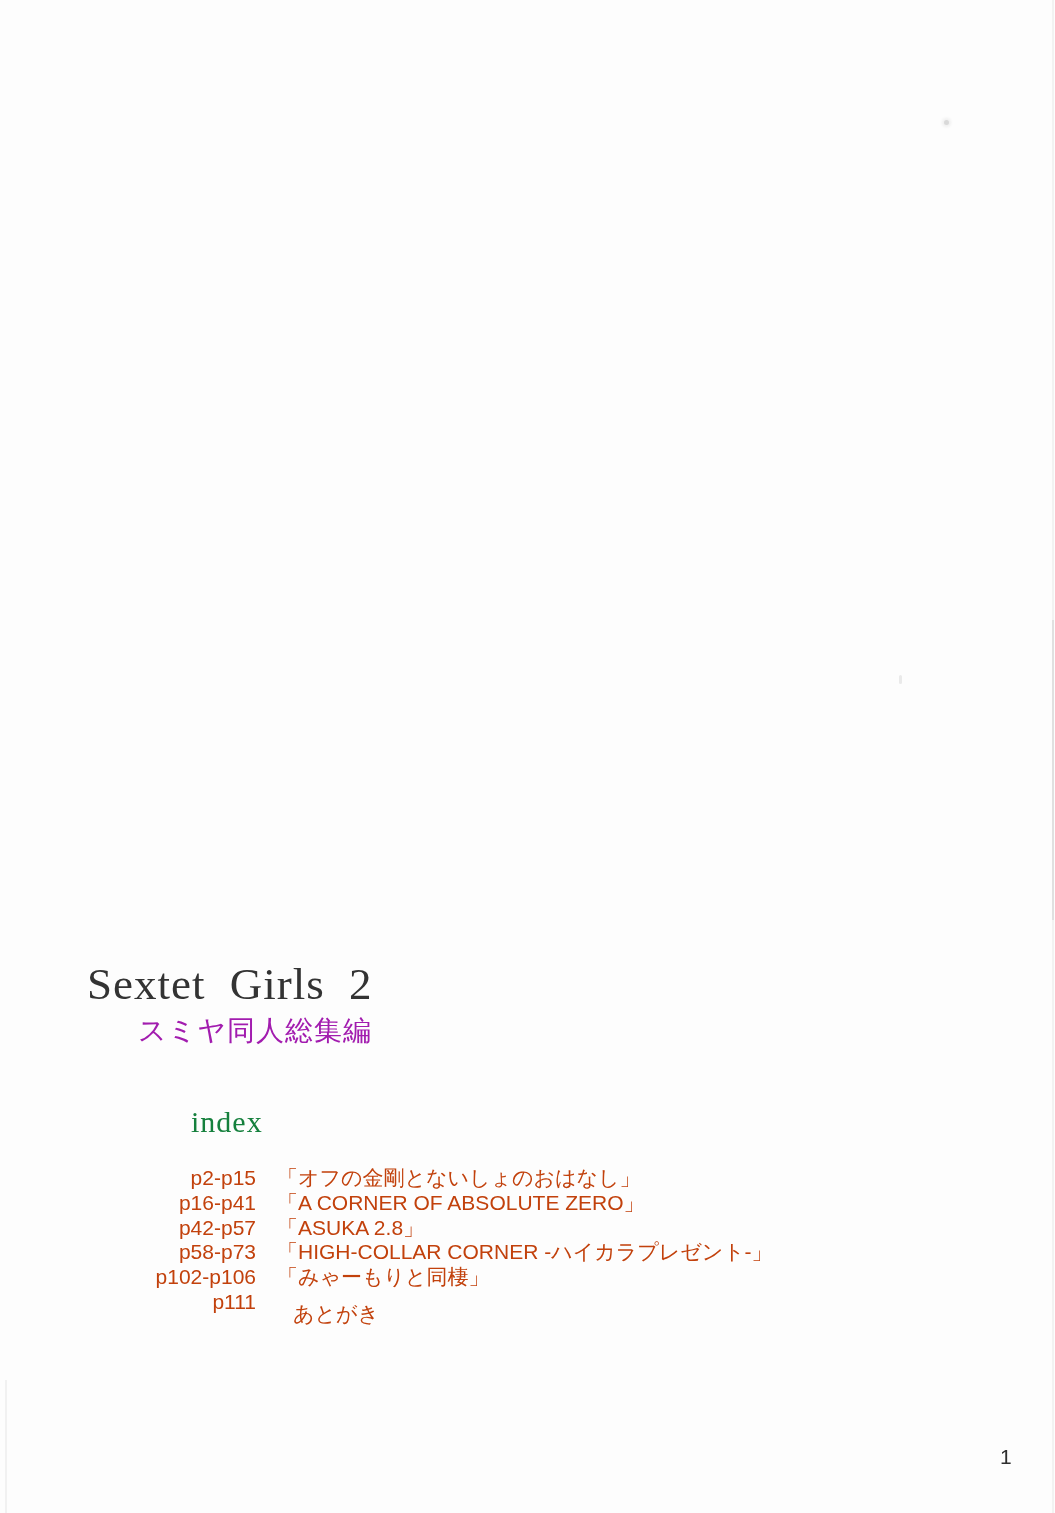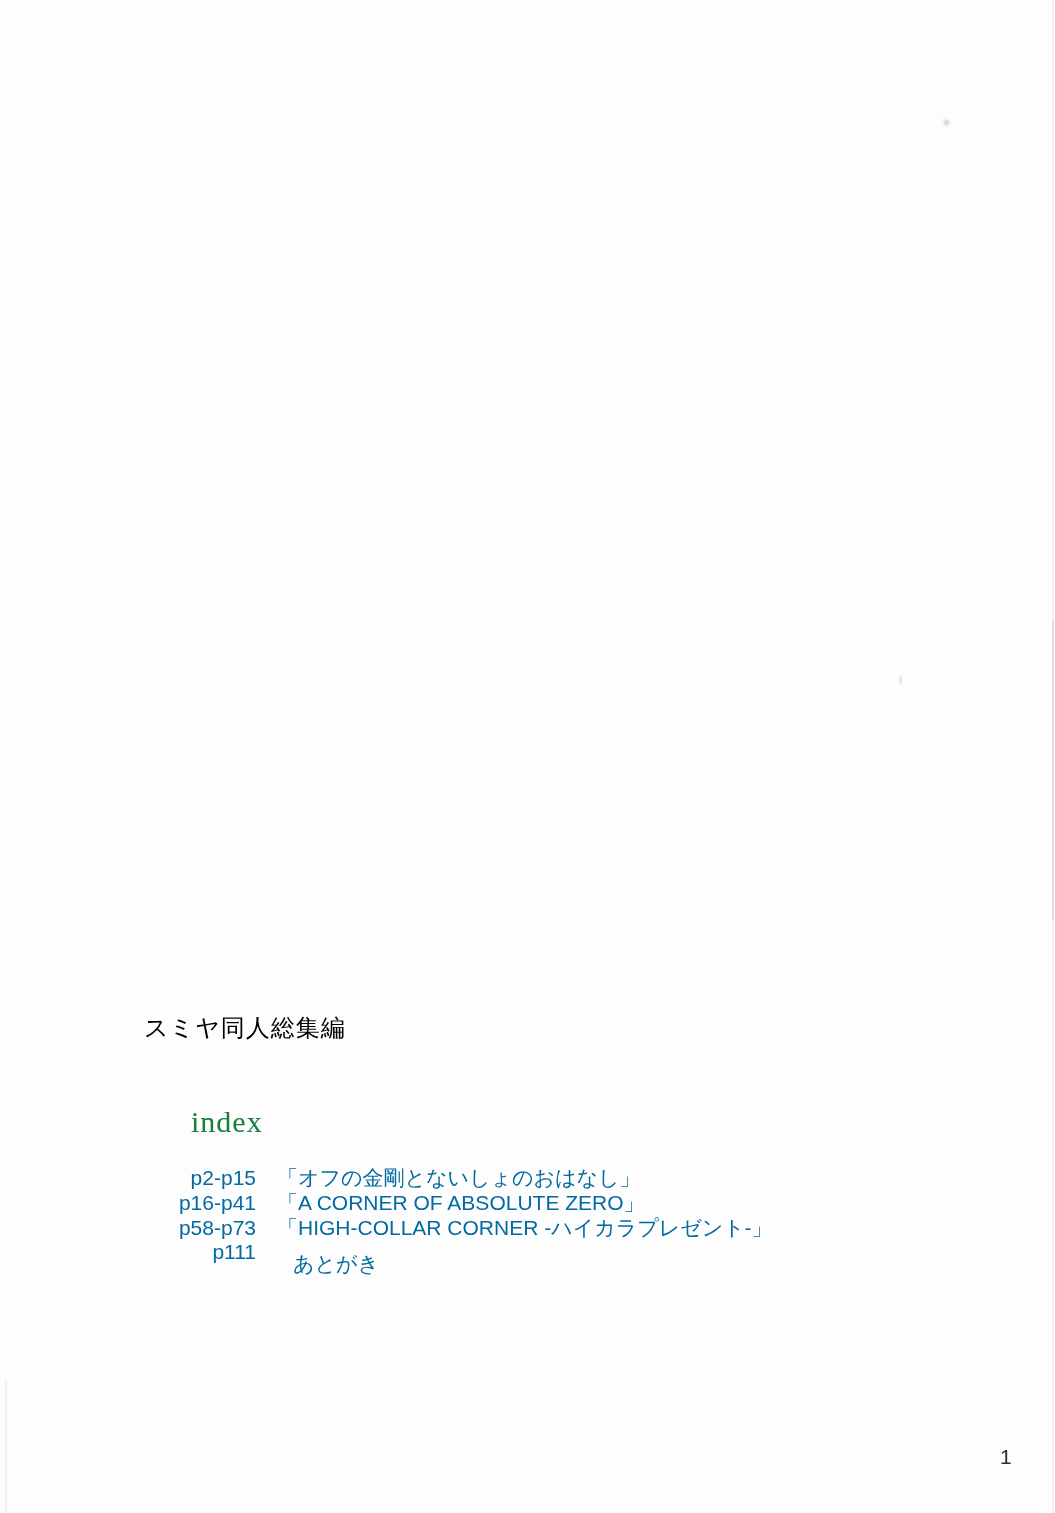--- a/index.html
+++ b/index.html
@@ -27,46 +27,46 @@
     font-family: "Liberation Serif", "DejaVu Serif", serif;
     font-size: 45px;
     line-height: 1.1;
     letter-spacing: 1px;
     word-spacing: 12px;
     color: #333333;
     white-space: nowrap;
   }
   .subtitle {
     position: absolute;
-    left: 144px;
+    left: 138px;
     top: 1012px;
     font-family: "Liberation Serif", "DejaVu Serif", serif;
-    font-size: 24px;
+    font-size: 28px;
     letter-spacing: 1px;
-    color: #000000;
+    color: #a21caf;
     white-space: nowrap;
   }
   
   .index-heading {
     position: absolute;
     left: 191px;
     top: 1105px;
     font-family: "Liberation Serif", "DejaVu Serif", serif;
     font-size: 30px;
     letter-spacing: 1px;
     color: #15803d;
   }
   
   .toc {
     position: absolute;
     left: 0;
     top: 1166px;
     font-size: 21px;
     line-height: 24.8px;
-    color: #0369a1;
+    color: #c2410c;
     white-space: nowrap;
   }
   .toc-row { height: 24.8px; }
   .toc-pages {
     display: inline-block;
     width: 256px;
     text-align: right;
     vertical-align: top;
   }
   .toc-title {
@@ -135,33 +135,40 @@
 <body>
 
 <div class="page">
 
   <div class="edge-right"></div>
   <div class="edge-right-dark"></div>
   <div class="edge-left"></div>
   <div class="speck-1"></div>
   <div class="speck-2"></div>
 
+  <div class="title">Sextet Girls 2</div>
   <div class="subtitle">スミヤ同人総集編</div>
 
   <div class="index-heading">index</div>
 
   <div class="toc">
     <div class="toc-row">
       <span class="toc-pages">p2-p15</span><span class="toc-title">「オフの金剛とないしょのおはなし」</span>
     </div>
     <div class="toc-row">
       <span class="toc-pages">p16-p41</span><span class="toc-title">「A CORNER OF ABSOLUTE ZERO」</span>
     </div>
     <div class="toc-row">
+      <span class="toc-pages">p42-p57</span><span class="toc-title">「ASUKA 2.8」</span>
+    </div>
+    <div class="toc-row">
       <span class="toc-pages">p58-p73</span><span class="toc-title">「HIGH-COLLAR CORNER -ハイカラプレゼント-」</span>
+    </div>
+    <div class="toc-row">
+      <span class="toc-pages">p102-p106</span><span class="toc-title">「みゃーもりと同棲」</span>
     </div>
     <div class="toc-row no-bracket">
       <span class="toc-pages">p111</span><span class="toc-title">あとがき</span>
     </div>
   </div>
 
   <div class="page-number">1</div>
 
 </div>
 

